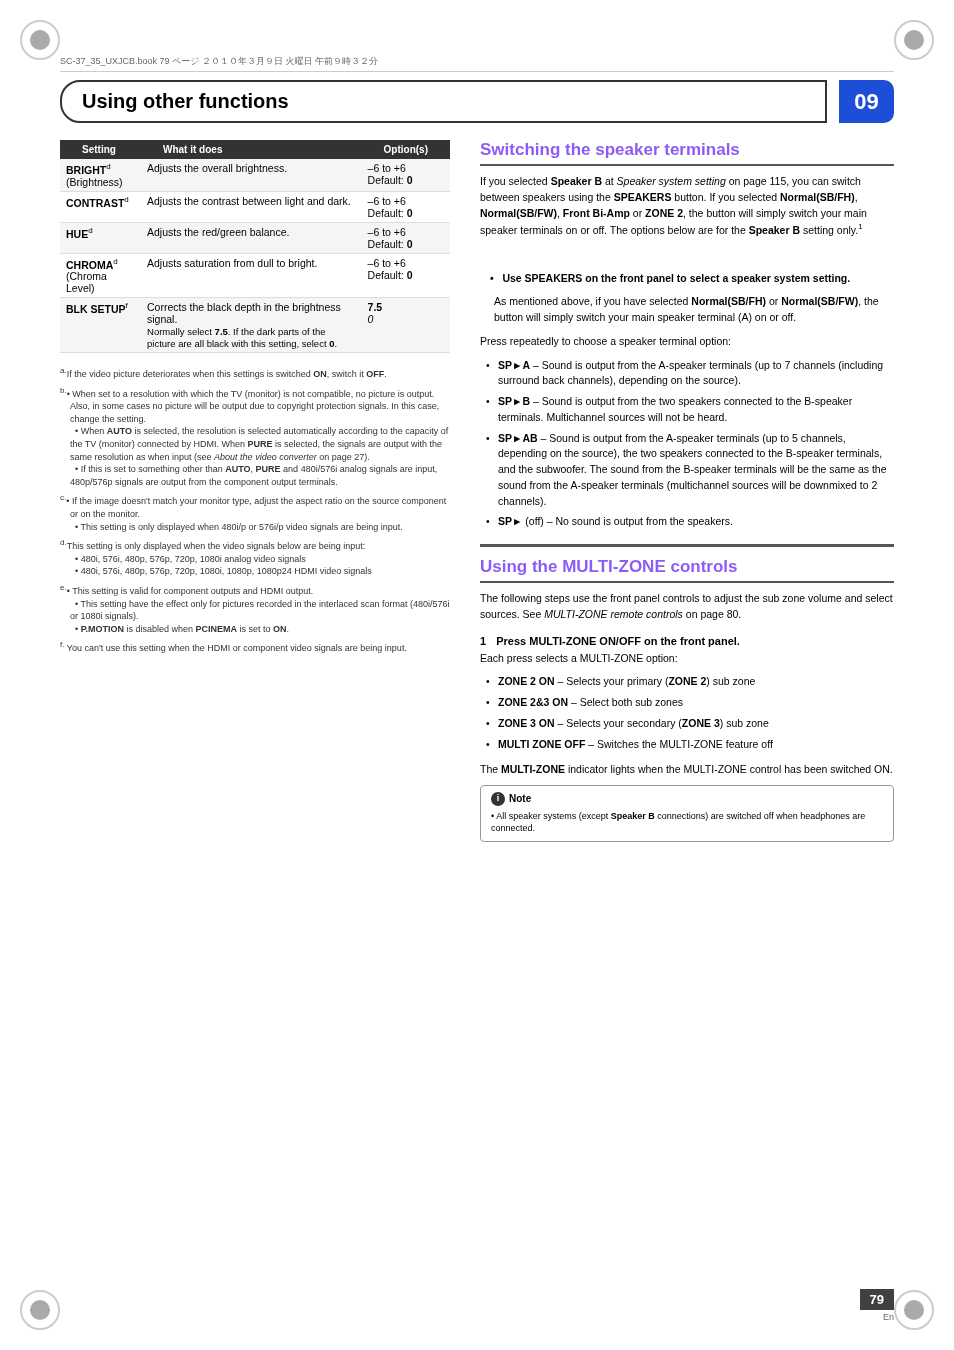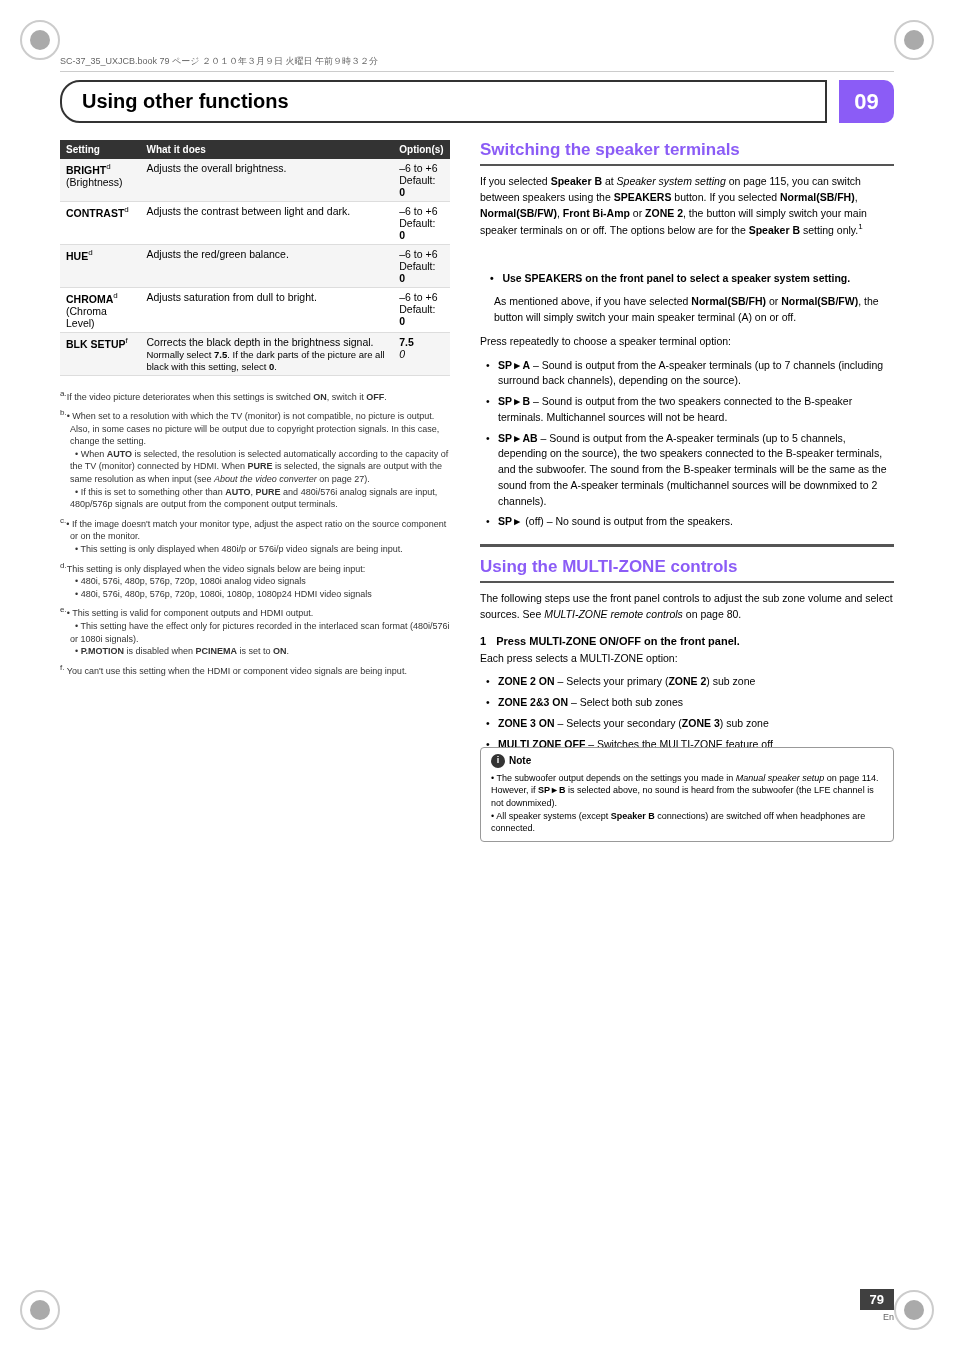--- a/index.html
+++ b/index.html
@@ -63,21 +63,21 @@
       background: #fff;
       border: 2px solid #333;
       border-radius: 20px 0 0 20px;
       padding: 8px 20px;
       font-size: 20px;
       font-weight: bold;
       display: flex;
       align-items: center;
     }
     .chapter-number-box {
-      background: #8b5cf6;
+      background: #1d4ed8;
       color: #fff;
       width: 55px;
       display: flex;
       align-items: center;
       justify-content: center;
       font-size: 22px;
       font-weight: bold;
       border-radius: 0 10px 10px 0;
     }
 
@@ -109,21 +109,21 @@
     
     .settings-table {
       width: 100%;
       border-collapse: collapse;
       margin-bottom: 12px;
       font-size: 10.5px;
     }
     .settings-table th {
       background: #333;
       color: #fff;
-      padding: 4px 6px;
+      padding: 4px 22px;
       text-align: left;
       font-weight: bold;
       font-size: 10px;
     }
     .settings-table td {
       padding: 3px 6px;
       vertical-align: top;
       border-bottom: 1px solid #ddd;
     }
     .settings-table tr:nth-child(odd) td {
@@ -423,21 +423,20 @@
       <div class="body-text">
         If you selected <span class="bold">ZONE 2&amp;3 ON</span> above, you can toggle between <span class="bold">ZONE 2</span> and <span class="bold">ZONE 3</span>.
       </div>
     </div>
 
     <div class="note-box">
       <div class="note-header">
         <div class="note-icon">i</div>
         <span>Note</span>
       </div>
-      <div>• The subwoofer output depends on the settings you made in <span style="font-style:italic">Manual speaker setup</span> on page 114. However, if <span style="font-weight:bold">SP►B</span> is selected above, no sound is heard from the subwoofer (the LFE channel is not downmixed).</div>
       <div>• All speaker systems (except <span style="font-weight:bold">Speaker B</span> connections) are switched off when headphones are connected.</div>
     </div>
 
   </div>
 
 </div>
 
 <div class="page-num-box">79</div>
 <div class="page-lang">En</div>
 

